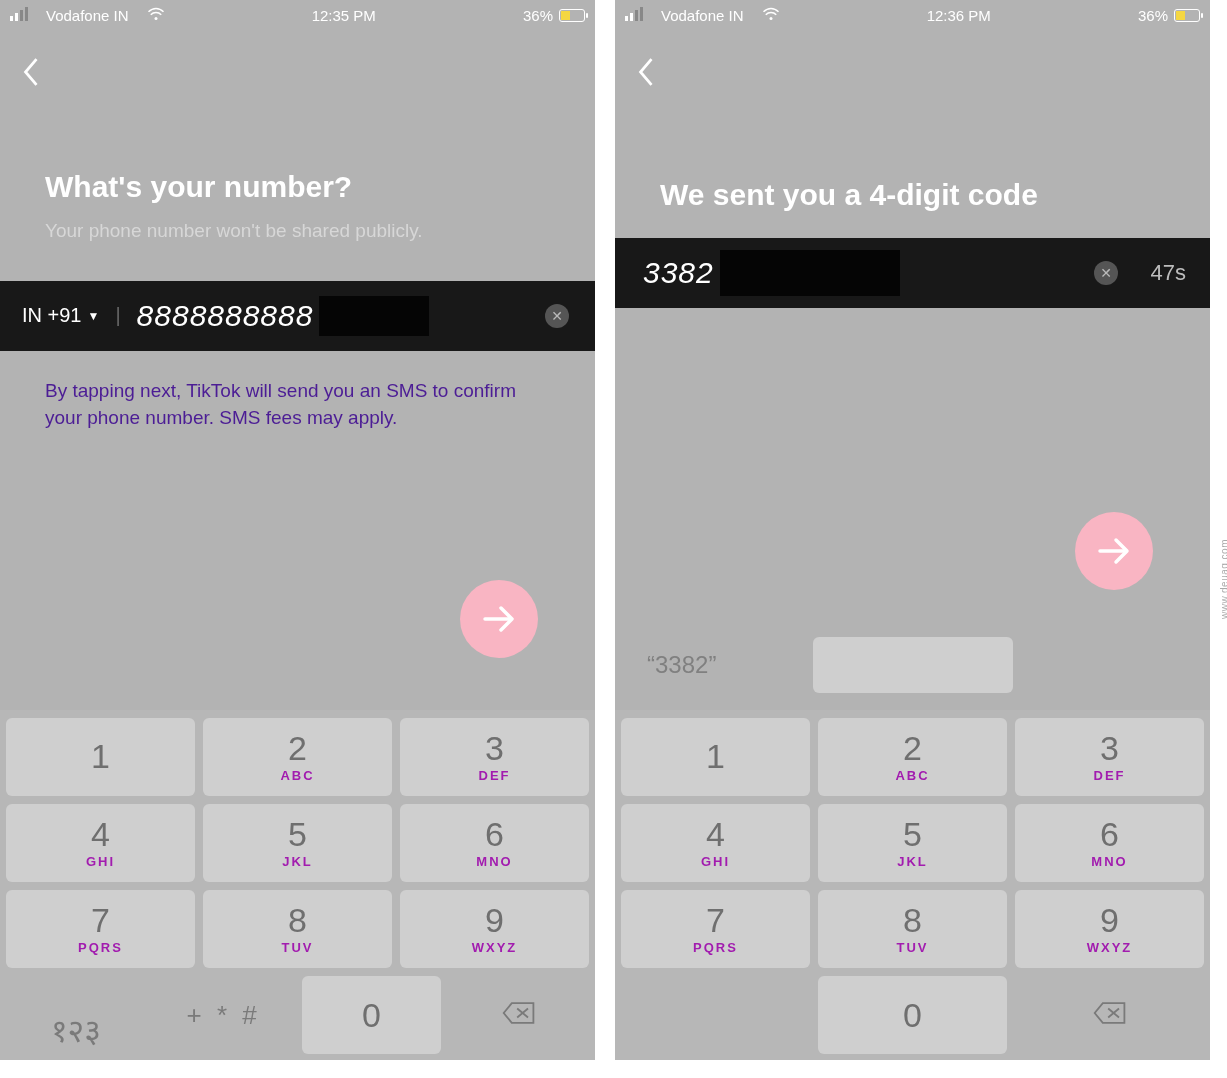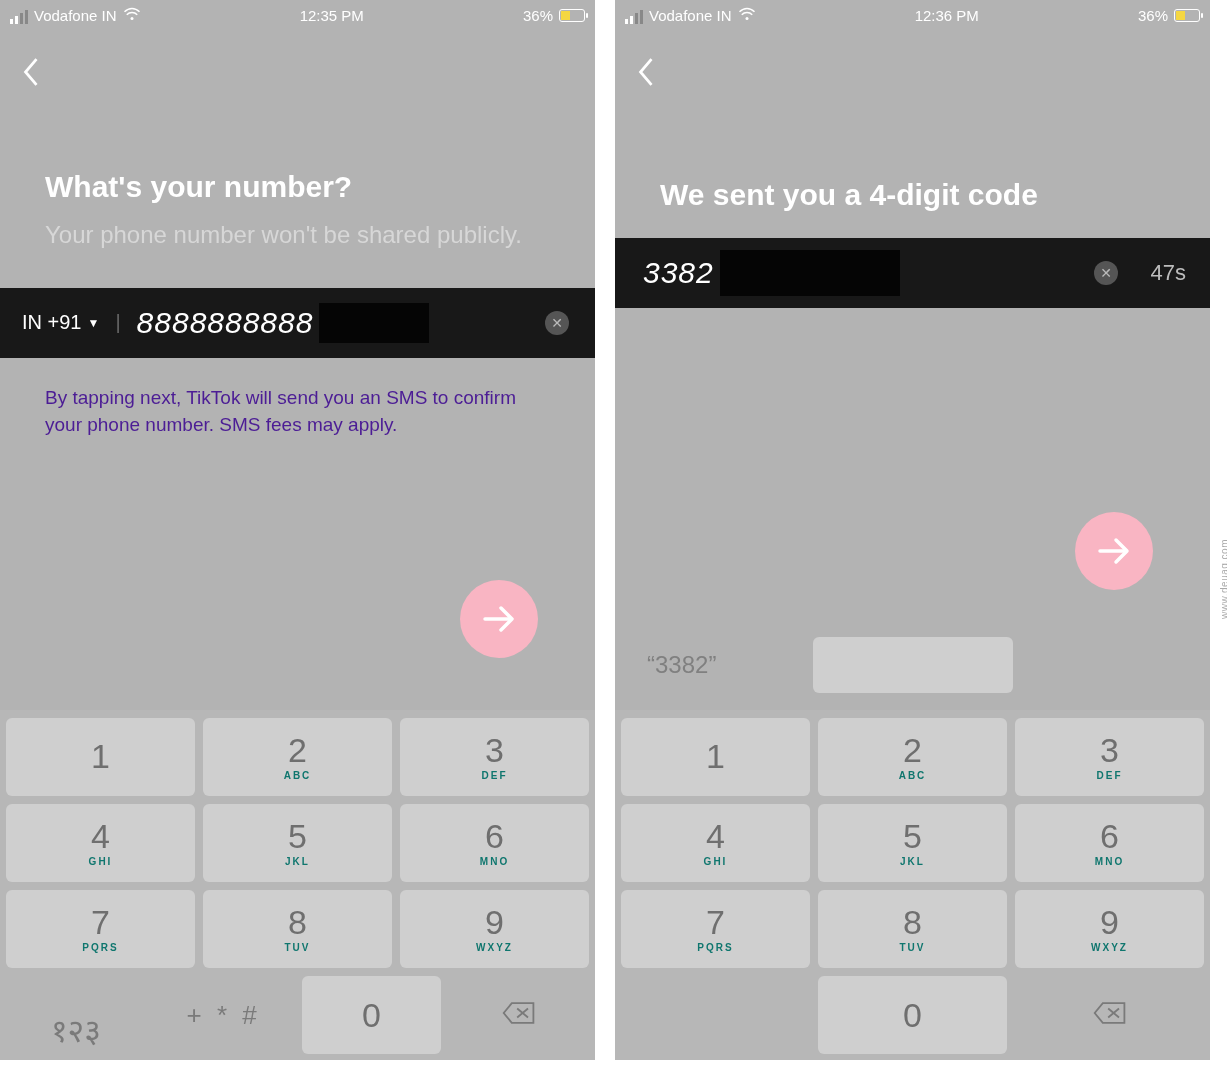--- a/index.html
+++ b/index.html
@@ -25,21 +25,21 @@
   .status-bar {
     height: 30px;
     display: flex;
     align-items: center;
     justify-content: space-between;
     padding: 0 10px;
     color: #fff;
     font-size: 15px;
     font-weight: 500;
   }
-  .status-left { display:flex; align-items:flex-end; gap:6px; }
+  .status-left { display:flex; align-items:flex-start; gap:18px; }
   .status-right { display:flex; align-items:center; gap:6px; }
   .signal-bars { display:inline-flex; align-items:flex-end; gap:2px; }
   .signal-bars span { width:3px; background:#fff; display:inline-block; }
   .signal-bars span:nth-child(1){height:5px;}
   .signal-bars span:nth-child(2){height:8px;}
   .signal-bars span:nth-child(3){height:11px;background:#888;}
   .signal-bars span:nth-child(4){height:14px;background:#888;}
   .wifi { font-size:15px; }
   .battery-wrap { display:flex; align-items:center; gap:3px; }
   .battery {
@@ -53,21 +53,21 @@
   }
   
   .back-btn {
     position:absolute; top:55px; left:20px; color:#fff; font-size:32px; line-height:1;
   }
   .back-btn svg { width:22px; height:34px; stroke:#fff; stroke-width:3; fill:none; }
   
   .heading-block { padding:140px 45px 0 45px; color:#fff; }
   .heading-block.tight { padding-top:148px; }
   .heading-title { font-size:30px; font-weight:700; margin-bottom:14px; }
-  .heading-sub { font-size:24px; color:#d7d7d7; line-height:1.4; }
+  .heading-sub { font-size:19px; color:#d7d7d7; line-height:1.4; }
   
   .input-bar {
     background:#181818; color:#fff; height:70px; display:flex; align-items:center;
     padding:0 22px; margin-top:36px; font-size:20px; position:relative;
   }
   .input-bar .cc { display:flex; align-items:center; gap:6px; }
   .input-bar .cc-caret { font-size:12px; }
   .input-bar .sep { margin:0 16px; color:#666; font-size:20px; }
   .input-bar .num { font-size:30px; letter-spacing:1px;font-style:italic; }
   .input-bar .mask {
@@ -112,21 +112,21 @@
     padding:8px 6px 6px;
   }
   .krow { display:flex; gap:8px; margin-bottom:8px; }
   .krow:last-child { margin-bottom:0; }
   .key {
     flex:1; height:78px; background:#cfcfcf; border-radius:6px;
     display:flex; flex-direction:column; align-items:center; justify-content:center;
     color:#7a7a7a;
   }
   .key .digit { font-size:34px; font-weight:400; line-height:1; color:#6f6f6f; }
-  .key .letters { font-size:10px; font-weight:700; letter-spacing:2px; margin-top:3px; color:#0f766e; }
+  .key .letters { font-size:13px; font-weight:700; letter-spacing:2px; margin-top:3px; color:#a21caf; }
   .key.flat { background:transparent; }
   .key .symseq { font-size:26px; letter-spacing:4px; }
   .key .alt-script { font-size:32px;margin-top:28px; }
   .key .del svg { width:36px; height:26px; stroke:#7a7a7a; stroke-width:2; fill:none; }
   
   .wm {
     position:absolute; right:2px; top:50%; transform:translateY(-50%) rotate(-90deg);
     transform-origin:right center; font-size:10px; color:#aaa; letter-spacing:0.5px;
   }
 </style>

